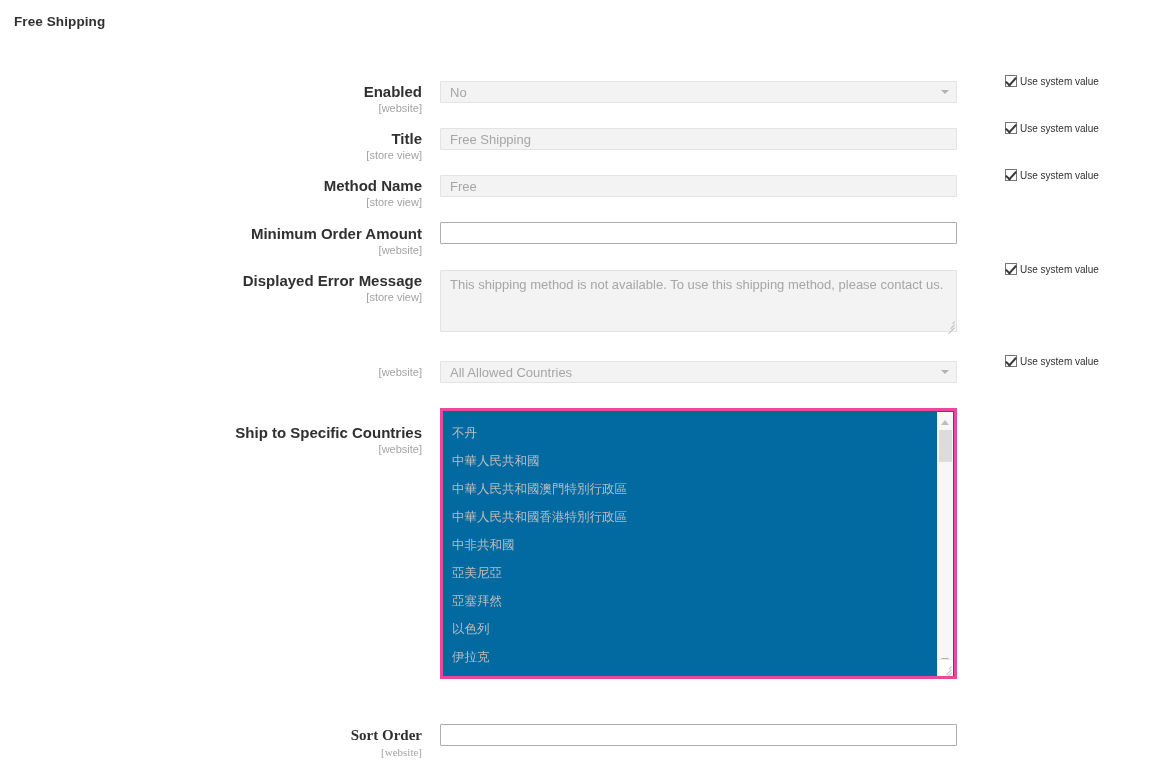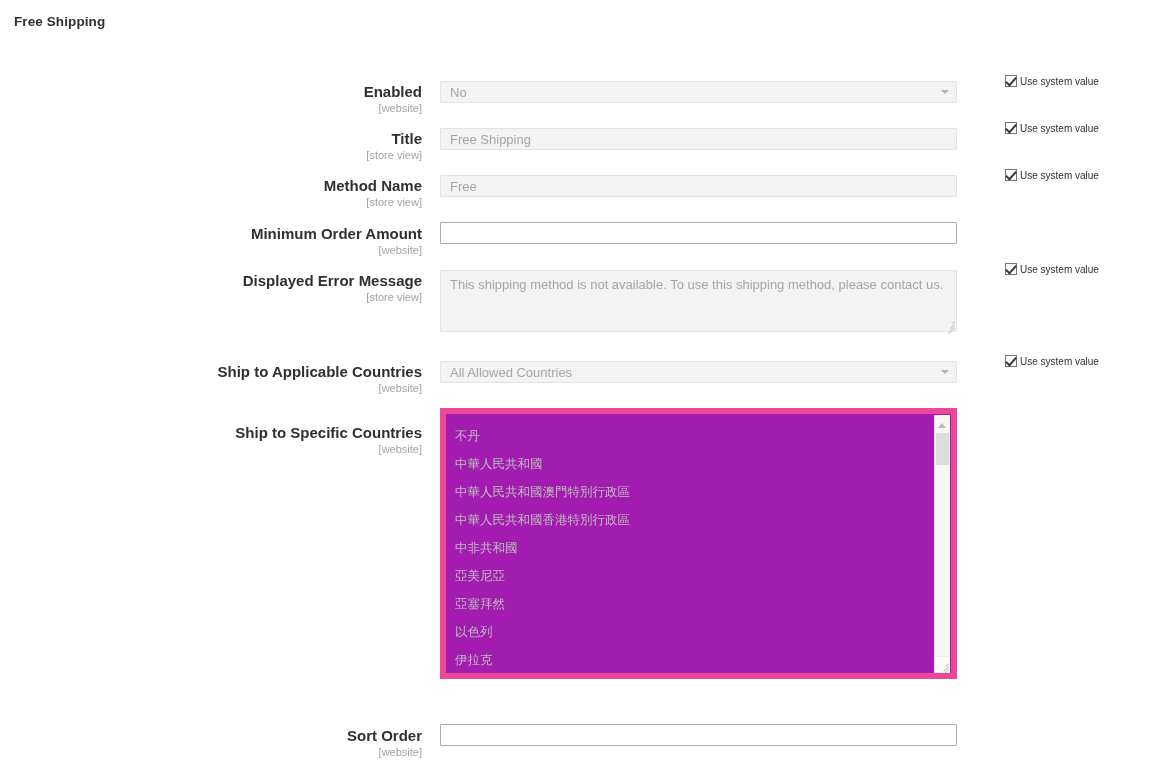--- a/index.html
+++ b/index.html
@@ -144,22 +144,22 @@
     position: relative;
     width: 517px;
     height: 271px;
   }
   .ms-box {
     box-sizing: border-box;
     position: absolute;
     left: 0; top: 0;
     width: 517px;
     height: 271px;
-    background: #a21caf;
-    border: 6px solid #ec4899;
+    background: #0369a1;
+    border: 3px solid #ec4899;
     overflow: hidden;
   }
   .ms-list {
     position: absolute;
     left: 0; top: 8px;
     width: 490px;
     padding: 0;
     margin: 0;
     list-style: none;
   }
@@ -325,21 +325,20 @@
         </span>
       </div>
     </div>
   </div>
   <div class="usv" style="top:263px;">
     <span class="cb"></span><span class="usv-text">Use system value</span>
   </div>
 
   <div class="row" style="top:364px;">
     <div class="label-col" style="top:0;">
-      <span class="lbl">Ship to Applicable Countries</span>
       <span class="scope">[website]</span>
     </div>
     <div class="field-col" style="top:-3px;">
       <div class="select-wrap">
         <input class="ctrl input" type="text" readonly="" disabled="" value="All Allowed Countries" style="">
         <span class="sel-arrow"></span>
       </div>
     </div>
   </div>
   <div class="usv" style="top:355px;">
@@ -374,21 +373,21 @@
             <i style="bottom:2px; width:10px;"></i>
             <i style="bottom:5px; width:7px;"></i>
             <i style="bottom:8px; width:4px;"></i>
           </span>
         </div>
       </div>
     </div>
   </div>
 
   <div class="row" style="top:728px;">
-    <div class="label-col" style="top:0;">
+    <div class="label-col" style="top:0;font-family:Liberation Serif, serif;">
       <span class="lbl">Sort Order</span>
       <span class="scope">[website]</span>
     </div>
     <div class="field-col" style="top:-4px;">
       <input class="ctrl enabled" type="text" value="" style="">
     </div>
   </div>
 
 </div>
 

